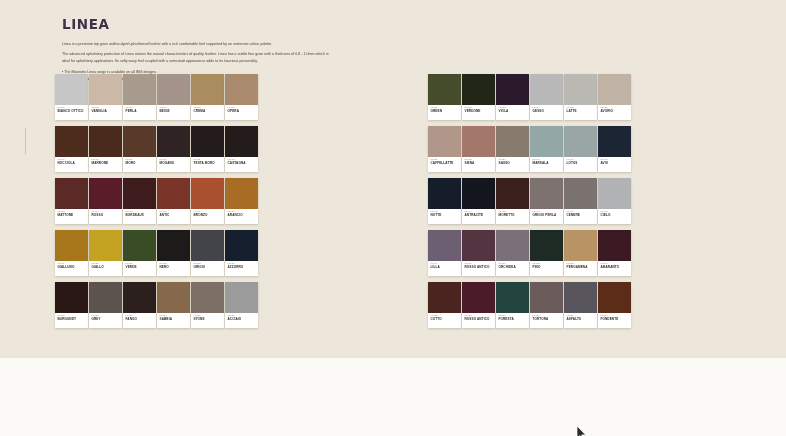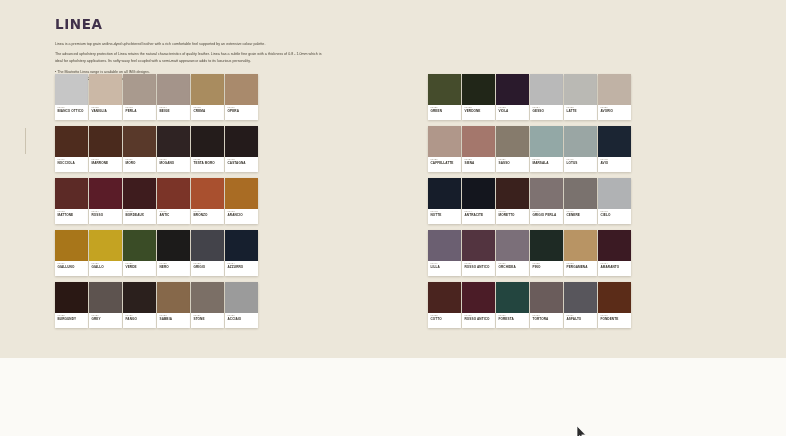--- a/index.html
+++ b/index.html
@@ -32,21 +32,21 @@
   #gutter-rule {
     position: absolute;
     left: 25px;
     top: 128px;
     width: 1px;
     height: 26px;
     background: rgba(120,105,70,0.28);
   }
   #content {
     position: absolute;
-    left: 55px;
+    left: 62px;
     top: 18px;
     width: 690px;
   }
   #title {
     font-family: "DejaVu Sans", sans-serif;
     font-weight: 700;
     font-size: 13.5px;
     letter-spacing: 0.6px;
     color: #40314a;
     margin: 0 0 9px 0;

